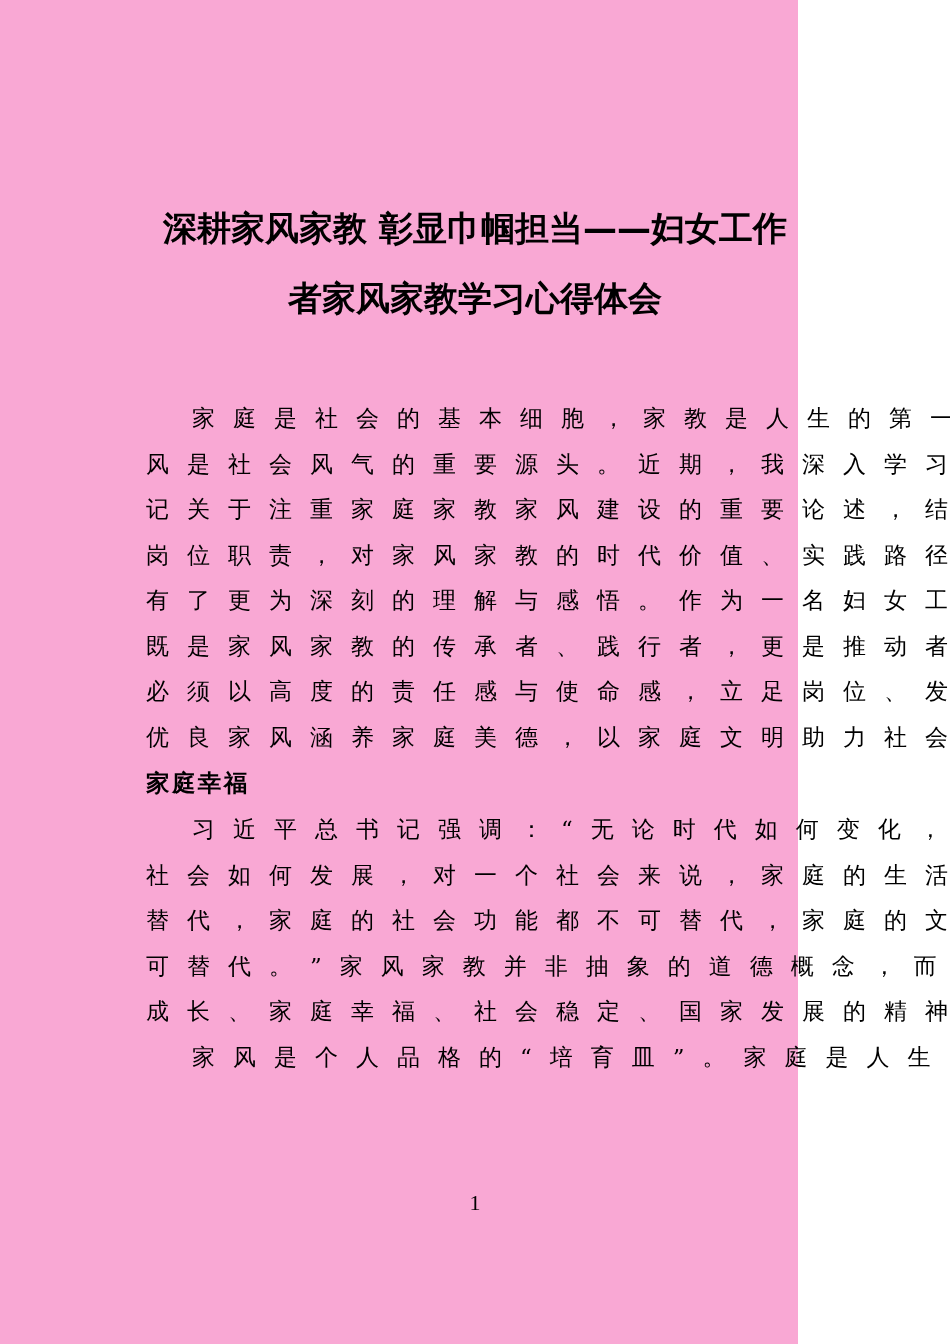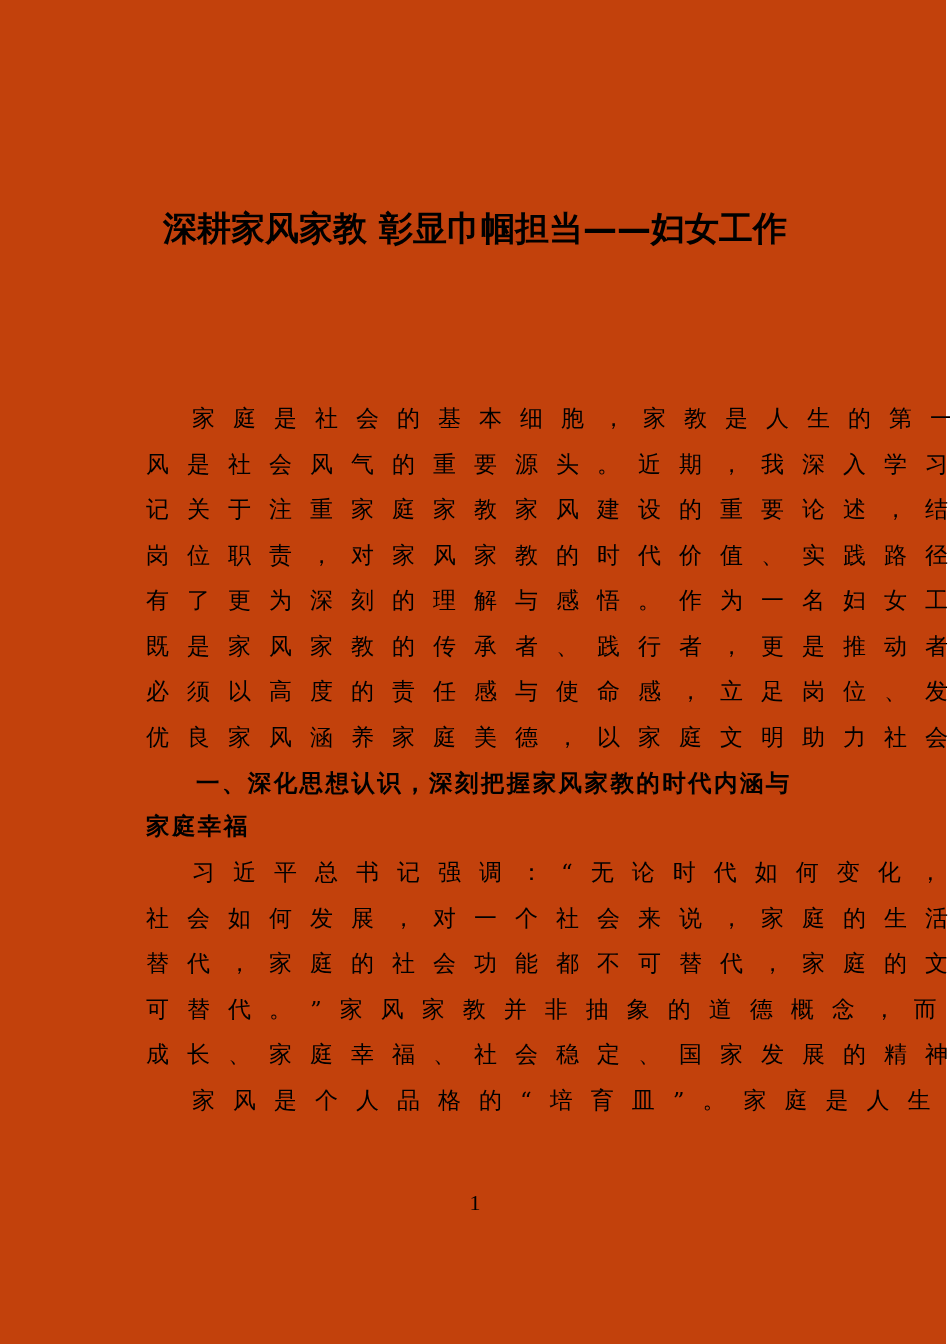--- a/index.html
+++ b/index.html
@@ -11,23 +11,23 @@
       width: 950px;
       height: 1344px;
       position: relative;
       overflow: hidden;
       color: #000000;
       font-family: "DejaVu Serif", "Liberation Serif", serif;
     }
     .page {
       position: absolute;
       left: 0; top: 0;
-      width: 946px;
+      width: 798px;
       height: 1344px;
-      background: #c2410c;
+      background: #f9a8d4;
     }
     .title {
       position: absolute;
       left: 140px;
       width: 670px;
       top: 193px;
       margin: 0;
       text-align: center;
       font-family: "DejaVu Sans", "Liberation Sans", sans-serif;
       font-weight: bold;
@@ -81,37 +81,37 @@
       line-height: 30px;
     }
   </style>
 </head>
 <body>
 
 <div class="page">
 
   <h1 class="title">
     <span class="t-line">深耕家风家教 彰显巾帼担当——妇女工作</span>
+    <span class="t-line">者家风家教学习心得体会</span>
   </h1>
 
   <div class="body-text">
 
     <p class="para">
       <span class="line">家庭是社会的基本细胞，家教是人生的第一课堂，家</span>
       <span class="line" style="text-indent:0">风是社会风气的重要源头。近期，我深入学习习近平总书</span>
       <span class="line" style="text-indent: 0px;">记关于注重家庭家教家风建设的重要论述，结合妇女工作</span>
       <span class="line" style="text-indent: 0px;">岗位职责，对家风家教的时代价值、实践路径与使命担当</span>
       <span class="line" style="text-indent: 0px;">有了更为深刻的理解与感悟。作为一名妇女工作者，我们</span>
       <span class="line" style="text-indent: 0px;">既是家风家教的传承者、践行者，更是推动者、引领者，</span>
       <span class="line" style="text-indent: 0px;">必须以高度的责任感与使命感，立足岗位、发挥优势，以</span>
       <span class="line" style="text-indent: 0px;">优良家风涵养家庭美德，以家庭文明助力社会和谐，在新</span>
     </p>
 
     <p class="para heading">
-      <span class="line">一、深化思想认识，深刻把握家风家教的时代内涵与</span>
       <span class="line" style="text-indent: 0px;">家庭幸福</span>
     </p>
 
     <p class="para">
       <span class="line">习近平总书记强调：“无论时代如何变化，无论经济</span>
       <span class="line" style="text-indent: 0px;">社会如何发展，对一个社会来说，家庭的生活依托都不可</span>
       <span class="line" style="text-indent: 0px;">替代，家庭的社会功能都不可替代，家庭的文明作用都不</span>
       <span class="line" style="text-indent: 0px;">可替代。”家风家教并非抽象的道德概念，而是贯穿个人</span>
       <span class="line" style="text-indent: 0px;">成长、家庭幸福、社会稳定、国家发展的精神纽带。</span>
     </p>

